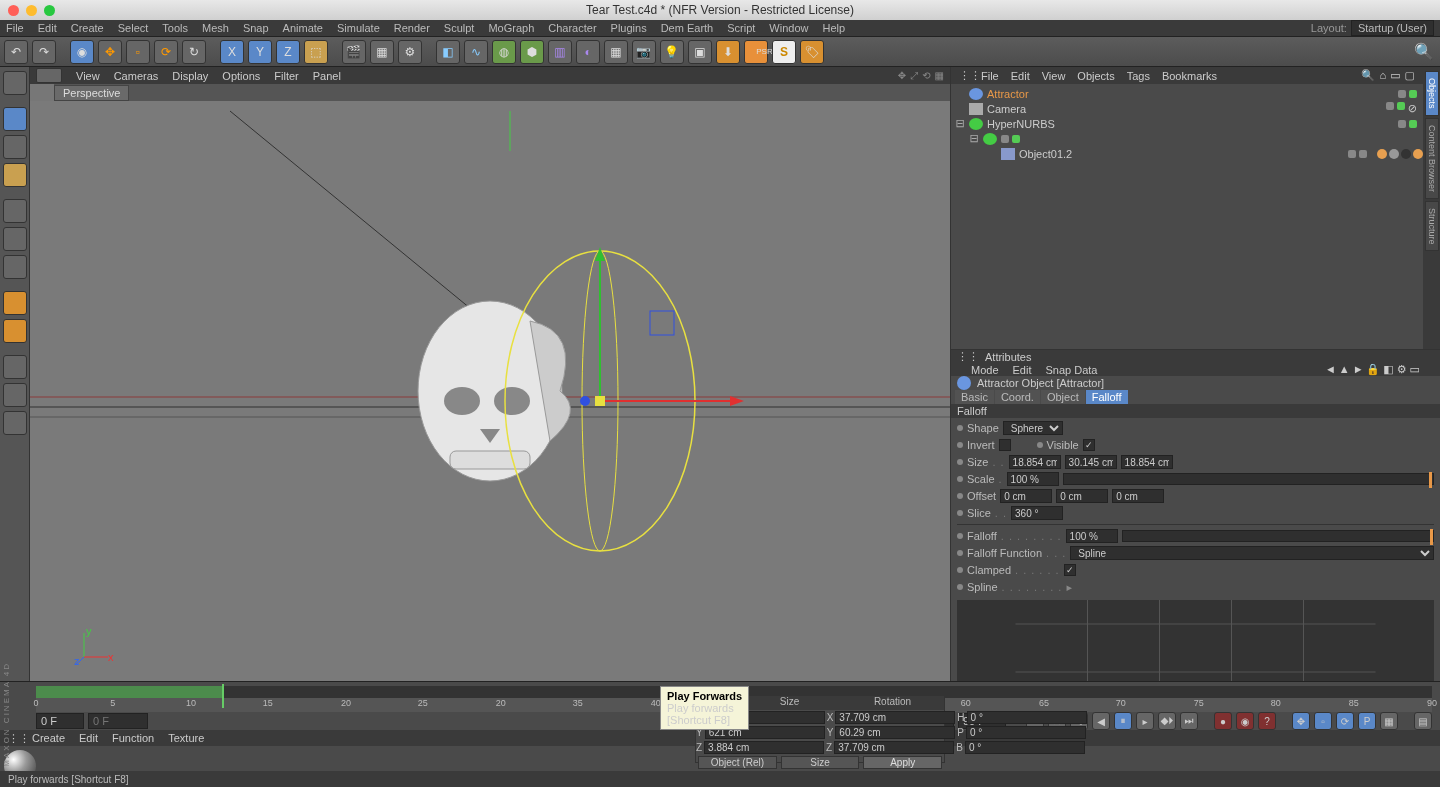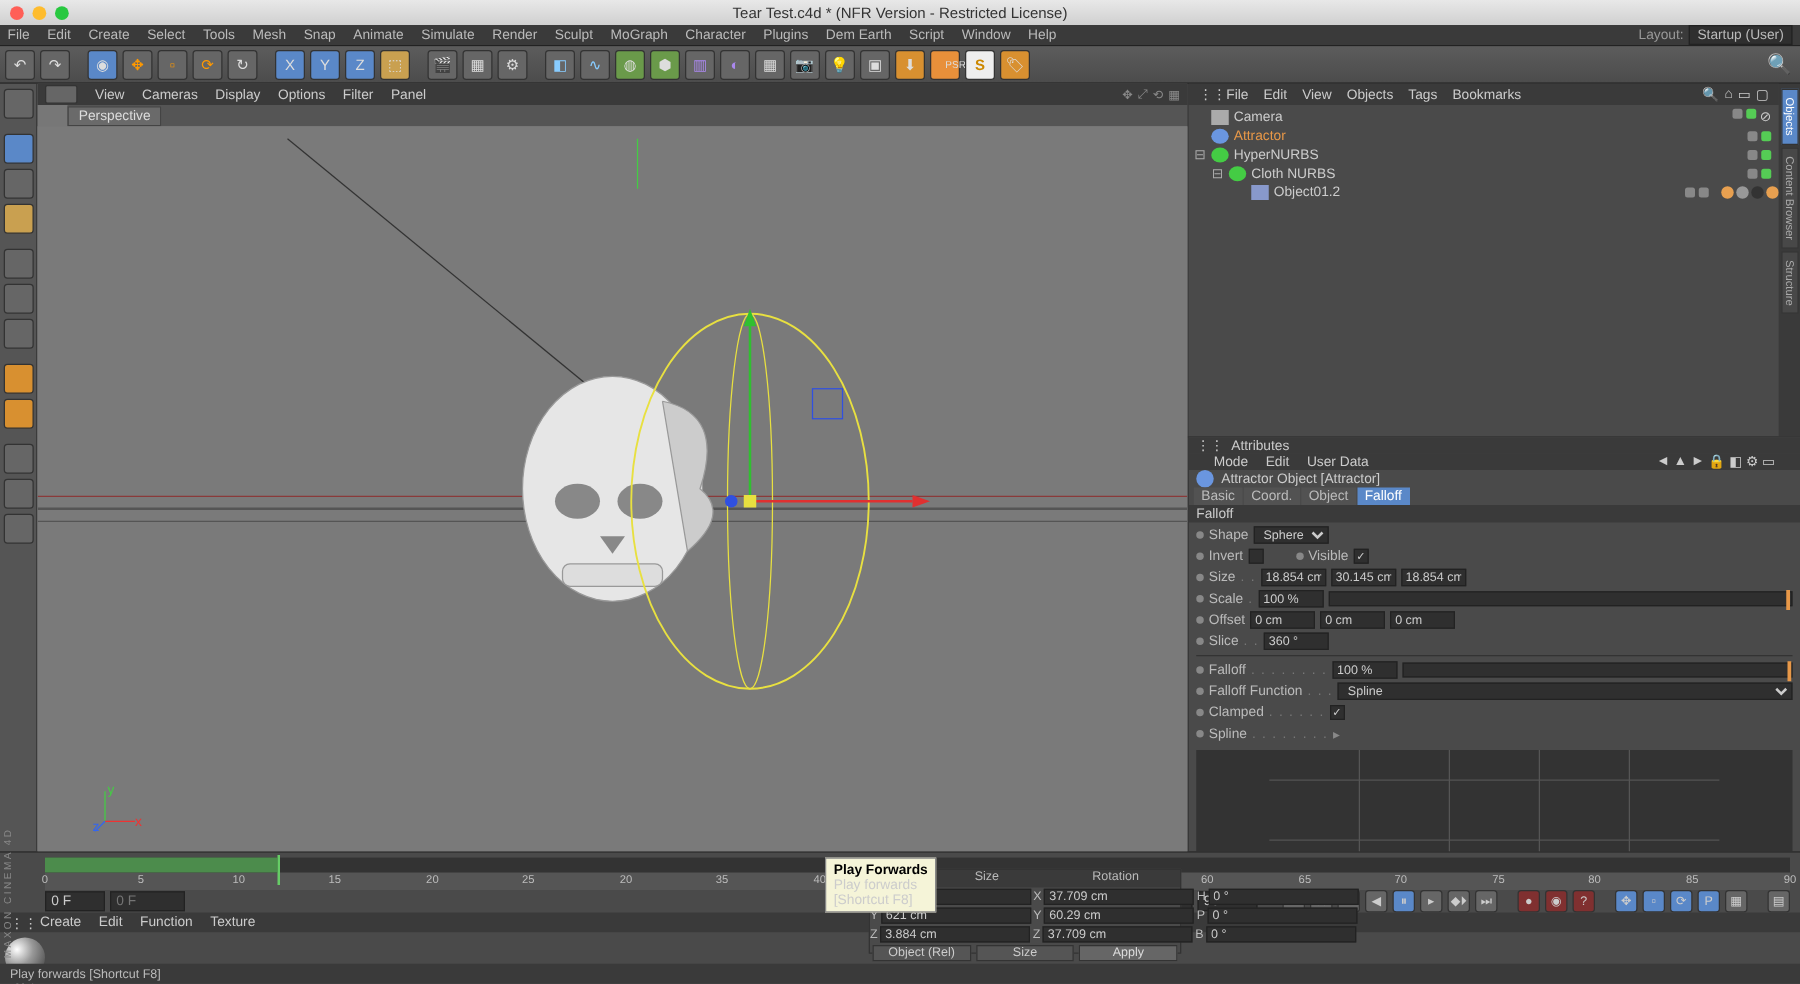--- a/index.html
+++ b/index.html
@@ -268,50 +268,49 @@
           <div class="picons">
             <span>🔍</span>
             <span>⌂</span>
             <span>▭</span>
             <span>▢</span>
           </div>
         </div>
         <div class="obj-tree">
           <div class="tree-row">
             <span class="expand"></span>
+              <span class="oicon" style="background:#6a96e0;border-radius:50%;"></span>
+            <span class="olabel sel">Attractor</span>
+            <span class="dots">
+                <span class="dot"></span>
+                <span class="dot on"></span>
+              </span>
+          </div>
+          <div class="tree-row">
+            <span class="expand"></span>
               <span class="oicon" style="background:#aaa;"></span>
             <span class="olabel">Camera</span>
             <span class="dots">
                 <span class="dot"></span>
                 <span class="dot on"></span>
                 <span style="color:#ccc;">⊘</span>
-              </span>
-          </div>
-          <div class="tree-row">
-            <span class="expand"></span>
-              <span class="oicon" style="background:#6a96e0;border-radius:50%;"></span>
-            <span class="olabel sel">Attractor</span>
-            <span class="dots">
-                <span class="dot"></span>
-                <span class="dot on"></span>
               </span>
           </div>
           <div class="tree-row">
             <span class="expand">⊟</span>
               <span class="oicon" style="background:#4c4;border-radius:50%;"></span>
             <span class="olabel">HyperNURBS</span>
             <span class="dots">
                 <span class="dot"></span>
                 <span class="dot on"></span>
               </span>
           </div>
           <div class="tree-row" style="padding-left:18px;">
             <span class="expand">⊟</span>
               <span class="oicon" style="background:#4c4;border-radius:50%;"></span>
-            <span class="olabel">Cloth NURBS</span>
             <span class="dots">
                 <span class="dot"></span>
                 <span class="dot on"></span>
               </span>
           </div>
           <div class="tree-row" style="padding-left:36px;">
             <span class="expand"></span>
               <span class="oicon" style="background:#89c;"></span>
             <span class="olabel">Object01.2</span>
             <span class="dots">
@@ -335,21 +334,21 @@
     </div>
 
     <div class="attr-panel">
       <div class="hdr">
           <span style="margin-right:6px;">⋮⋮</span>
           <span>Attributes</span>
         </div>
       <div class="amenu">
         <span>Mode</span>
         <span>Edit</span>
-        <span>User Data</span>
+        <span>Snap Data</span>
         <div class="aicons">
           <span>◄</span>
           <span>▲</span>
           <span>►</span>
           <span>🔒</span>
           <span>◧</span>
           <span>⚙</span>
           <span>▭</span>
         </div>
       </div>

